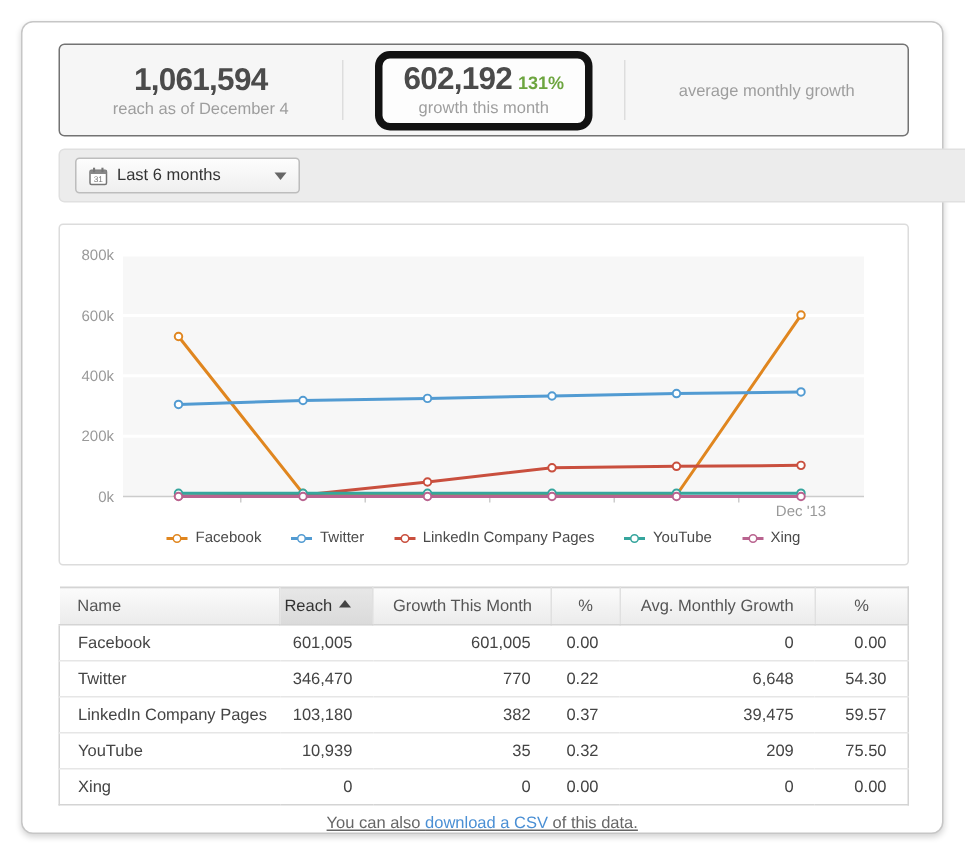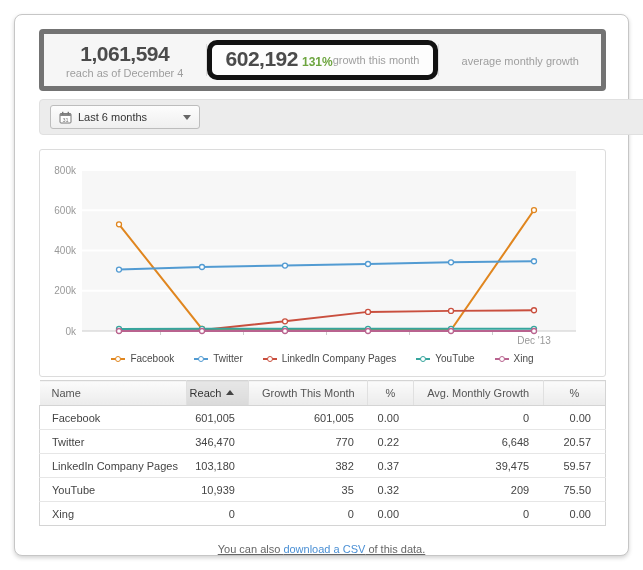--- a/index.html
+++ b/index.html
@@ -2,30 +2,30 @@
 <html><head>
 <meta charset="utf-8">
 <style>
   * { margin:0; padding:0; box-sizing:border-box; }
   html,body { width:643px; height:570px; background:#fff; font-family:"Liberation Sans", sans-serif; }
   .panel{ position:absolute; left:14px; top:14px; width:615px; height:542px;
           background:#fff; border:1px solid #c6c6c6; border-radius:8px;
           box-shadow:0 2px 4px rgba(0,0,0,.18); }
   
   .stats-bar{ position:absolute; left:24px; top:14px; width:567px; height:62px;
-              background:#f6f6f6; border:5px solid #737373; border-radius:4px;
+              background:#f6f6f6; border:1px solid #737373; border-radius:4px;
               display:flex; align-items:stretch; }
   .stat{ flex:1; display:flex; flex-direction:column; align-items:center; justify-content:center; }
   .stat-line{ white-space:nowrap; }
   .stat-value{ font-size:21px; font-weight:bold; color:#4b4b4b; letter-spacing:-0.5px; }
   .stat-pct{ font-size:12px; font-weight:bold; color:#6da53f; margin-left:4px; }
   .stat-label{ font-size:11px; color:#9e9e9e; margin-top:1px; white-space:nowrap; }
   .stat-divider{ width:1px; background:#ddd; margin:10px 0; }
   .highlight-box{ border:5px solid #121212; border-radius:10px; background:#fdfdfd;
-                  padding:2px 14px 4px; display:flex; align-items:center; }
+                  padding:2px 14px 4px; display:flex; flex-direction:column; align-items:center; }
   
   .filter-bar{ position:absolute; left:24px; top:84px; width:631px; height:36px;
                background:#ececec; border:1px solid #e0e0e0; border-radius:4px;
                display:flex; align-items:center; padding-left:10px; }
   .filter-btn{ height:24px; width:150px; display:flex; align-items:center; gap:6px;
                background:linear-gradient(#fdfdfd,#efefef); border:1px solid #bdbdbd;
                border-radius:3px; padding:0 8px; font-size:11px; color:#333; cursor:pointer;
                font-family:"Liberation Sans", sans-serif; }
   .filter-btn .lbl{ flex:1; text-align:left; }
   .caret{ width:0; height:0; border-left:4px solid transparent; border-right:4px solid transparent;
@@ -34,21 +34,21 @@
   .chart-card{ position:absolute; left:24px; top:134px; width:567px; height:228px;
                background:#fff; border:1px solid #dcdcdc; border-radius:3px; overflow:hidden; }
   .legend{ position:absolute; left:0; right:0; top:203px; display:flex; justify-content:center;
            gap:20px; font-size:10px; color:#4a4a4a; }
   .legend-item{ display:flex; align-items:center; gap:5px; cursor:pointer; }
   .lmark{ position:relative; width:14px; height:8px; display:inline-block; }
   .lbar{ position:absolute; left:0; right:0; top:3px; height:2px; }
   .ldot{ position:absolute; left:4px; top:1px; width:6px; height:6px; border-radius:50%;
          background:#fff; border:1.5px solid #000; }
   
-  .data-table{ position:absolute; left:24px; top:365px; width:567px; border-collapse:collapse;
+  .data-table{ position:absolute; left:24px; top:376px; width:567px; border-collapse:collapse;
                font-size:11px; color:#444; }
   .data-table th{ height:25px; font-weight:normal; color:#555;
                   background:linear-gradient(#fbfbfb,#ebebeb);
                   border:1px solid #d4d4d4; border-left:none; border-right:1px solid #e0e0e0; }
   .data-table th:last-child{ border-right:1px solid #d4d4d4; }
   .data-table th.sorted{ background:linear-gradient(#e7e7e7,#dadada); color:#333;margin-top:21px; }
   .data-table td{ height:24px; background:#fff; border-bottom:1px solid #e6e6e6;
                   white-space:nowrap; }
   .data-table td:first-child{ border-left:1px solid #d4d4d4; }
   .data-table td:last-child{ border-right:1px solid #d4d4d4; }
@@ -226,21 +226,21 @@
         <td class="cell-right">0.00</td>
         <td class="cell-right">0</td>
         <td class="cell-right">0.00</td>
       </tr>
       <tr>
         <td class="cell-left">Twitter</td>
         <td class="cell-right">346,470</td>
         <td class="cell-right">770</td>
         <td class="cell-right">0.22</td>
         <td class="cell-right">6,648</td>
-        <td class="cell-right">20.57</td>
+        <td class="cell-right">54.30</td>
       </tr>
       <tr>
         <td class="cell-left">LinkedIn Company Pages</td>
         <td class="cell-right">103,180</td>
         <td class="cell-right">382</td>
         <td class="cell-right">0.37</td>
         <td class="cell-right">39,475</td>
         <td class="cell-right">59.57</td>
       </tr>
       <tr>

